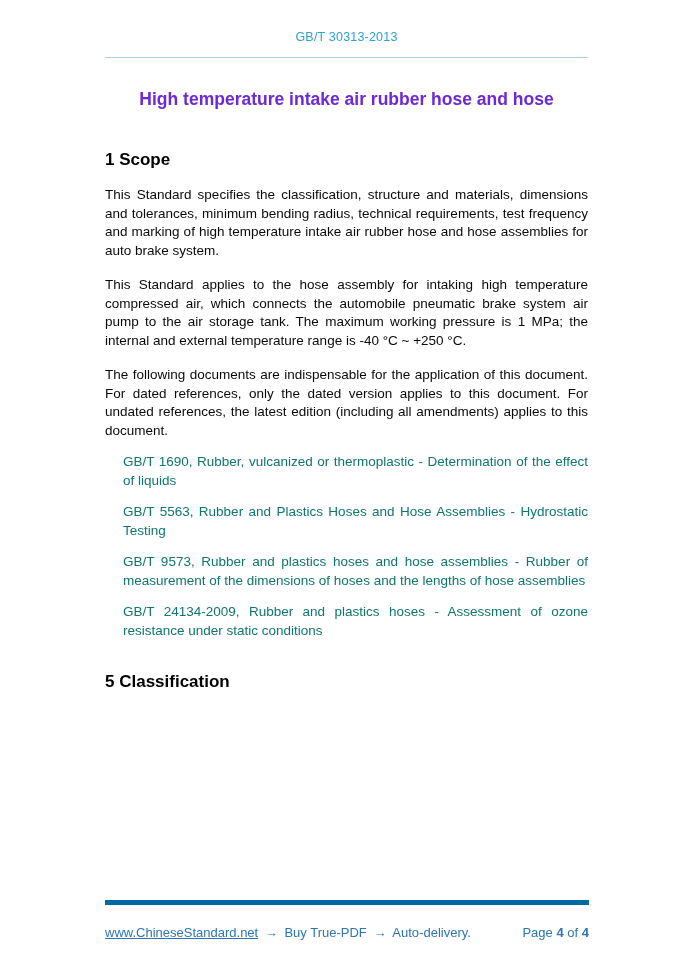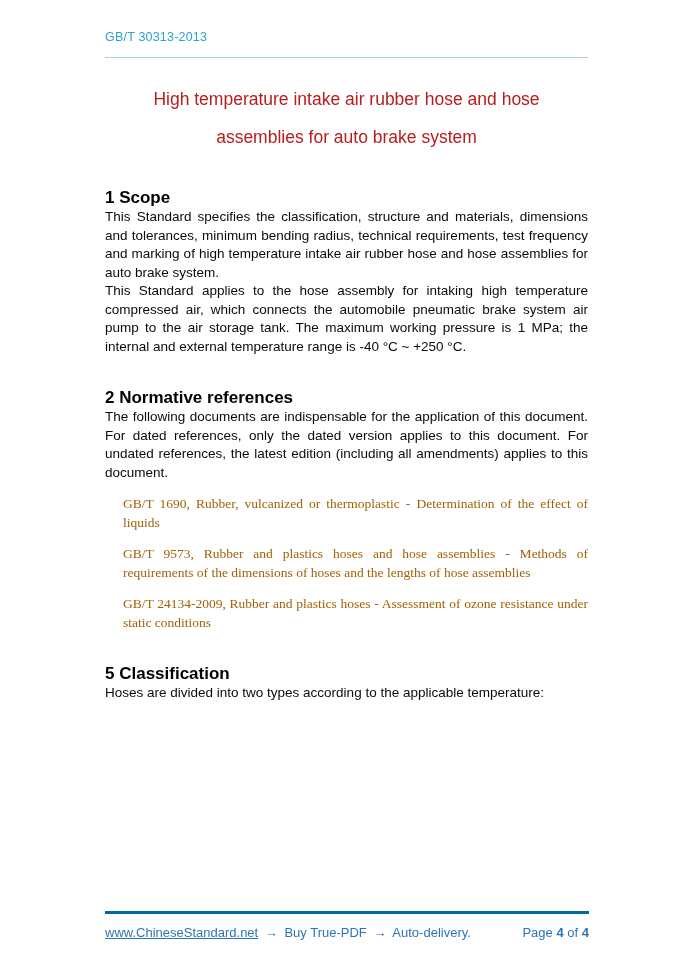--- a/index.html
+++ b/index.html
@@ -13,71 +13,71 @@
     margin: 0 auto;
     position: relative;
     overflow: hidden;
   }
 
   .content {
     padding: 30px 105px 0 105px;
   }
 
   .doc-header {
+    text-align: center;
     padding-bottom: 13px;
     border-bottom: 1px solid #a9cfe3;
   }
   .doc-number {
     color: #2da0d4;
     font-size: 12.5px;
     letter-spacing: 0.2px;
   }
 
   .doc-title {
     margin-top: 22px;
     text-align: center;
     font-size: 17.5px;
-    font-weight: normal;
-    color: #b91c1c;
+    font-weight: bold;
+    color: #6d28d9;
     line-height: 38px;
   }
 
   h2.section-heading {
     font-size: 17px;
     font-weight: bold;
     color: #000000;
     margin-top: 32px;
   }
   h2.first-heading { }
 
   p.body-text {
     font-size: 13.5px;
     line-height: 18.5px;
     color: #0a0a0a;
     text-align: justify;
-    margin-top: 0;
+    margin-top: 16px;
   }
 
   p.reference {
     font-size: 13.5px;
     line-height: 18.5px;
-    color: #a16207;
+    color: #0f766e;
     text-align: justify;
     margin-top: 13px;
     margin-left: 18px;
-    font-family: Liberation Serif, serif;
   }
 
   .footer {
     position: absolute;
     left: 105px;
     right: 104px;
     bottom: 40px;
-    border-top: 3px solid #0369a1;
-    padding-top: 11px;
+    border-top: 5px solid #0369a1;
+    padding-top: 20px;
     display: flex;
     justify-content: space-between;
     align-items: baseline;
     font-size: 13px;
     color: #2e75b6;
   }
   .footer-left { white-space: nowrap; }
   .footer-link {
     color: #2e75b6;
     text-decoration: underline;
@@ -92,35 +92,33 @@
 
 <div class="page">
   <div class="content">
 
     <div class="doc-header">
       <div class="doc-number">GB/T 30313-2013</div>
     </div>
 
     <div class="doc-title">
       <div>High temperature intake air rubber hose and hose</div>
-      <div>assemblies for auto brake system</div>
     </div>
 
     <h2 class="section-heading first-heading">1 Scope</h2>
     <p class="body-text">This Standard specifies the classification, structure and materials, dimensions and tolerances, minimum bending radius, technical requirements, test frequency and marking of high temperature intake air rubber hose and hose assemblies for auto brake system.</p>
     <p class="body-text">This Standard applies to the hose assembly for intaking high temperature compressed air, which connects the automobile pneumatic brake system air pump to the air storage tank. The maximum working pressure is 1 MPa; the internal and external temperature range is -40 °C ~ +250 °C.</p>
 
-    <h2 class="section-heading">2 Normative references</h2>
     <p class="body-text">The following documents are indispensable for the application of this document. For dated references, only the dated version applies to this document. For undated references, the latest edition (including all amendments) applies to this document.</p>
     <p class="reference">GB/T 1690, Rubber, vulcanized or thermoplastic - Determination of the effect of liquids</p>
-    <p class="reference">GB/T 9573, Rubber and plastics hoses and hose assemblies - Methods of requirements of the dimensions of hoses and the lengths of hose assemblies</p>
+    <p class="reference">GB/T 5563, Rubber and Plastics Hoses and Hose Assemblies - Hydrostatic Testing</p>
+    <p class="reference">GB/T 9573, Rubber and plastics hoses and hose assemblies - Rubber of measurement of the dimensions of hoses and the lengths of hose assemblies</p>
     <p class="reference">GB/T 24134-2009, Rubber and plastics hoses - Assessment of ozone resistance under static conditions</p>
 
     <h2 class="section-heading">5 Classification</h2>
-    <p class="body-text">Hoses are divided into two types according to the applicable temperature:</p>
 
   </div>
 
   <div class="footer">
     <div class="footer-left">
       <span class="footer-link">www.ChineseStandard.net</span>
       <span class="footer-arrow">→</span>
       <span>Buy True-PDF</span>
       <span class="footer-arrow">→</span>
       <span>Auto-delivery.</span>

